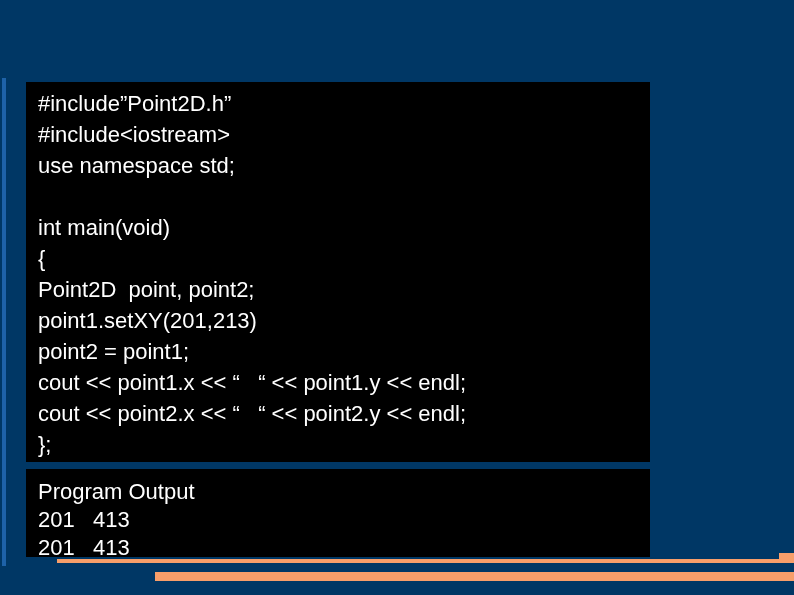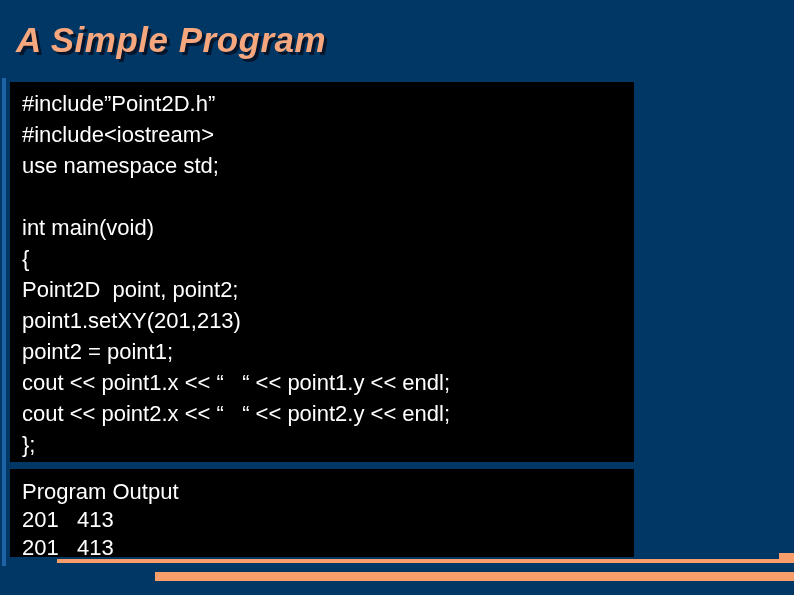--- a/index.html
+++ b/index.html
@@ -30,21 +30,21 @@
   .accent-line {
     position: absolute;
     left: 2px;
     top: 78px;
     width: 4px;
     height: 488px;
     background: var(--accent-line, #1E62A8);
   }
   .panel {
     position: absolute;
-    left: 10px;
+    left: 26px;
     width: 624px;
     background: var(--panel, #000000);
     color: var(--text, #FFFFFF);
     box-sizing: border-box;
     white-space: pre;
     overflow: hidden;
   }
   .code-panel {
     top: 82px;
     height: 380px;
@@ -80,21 +80,20 @@
     left: 155px;
     top: 572px;
     width: 639px;
     height: 9px;
   }
 </style>
 </head>
 <body>
 
 <div class="slide">
-  <div class="slide-title">A Simple Program</div>
 
   <div class="accent-line"></div>
 
   <div class="panel code-panel"><div class="line">#include”Point2D.h”</div><div class="line">#include&lt;iostream&gt;</div><div class="line">use namespace std;</div><div class="line">&nbsp;</div><div class="line">int main(void)</div><div class="line">{</div><div class="line">Point2D  point, point2;</div><div class="line">point1.setXY(201,213)</div><div class="line">point2 = point1;</div><div class="line">cout &lt;&lt; point1.x &lt;&lt; “   “ &lt;&lt; point1.y &lt;&lt; endl;</div><div class="line">cout &lt;&lt; point2.x &lt;&lt; “   “ &lt;&lt; point2.y &lt;&lt; endl;</div><div class="line">};</div></div>
 
   <div class="panel output-panel"><div class="line">Program Output</div><div class="line">201   413</div><div class="line">201   413</div></div>
 
   <div class="deco deco-line-thin"></div>
   <div class="deco deco-block-right"></div>
   <div class="deco deco-bar"></div>

